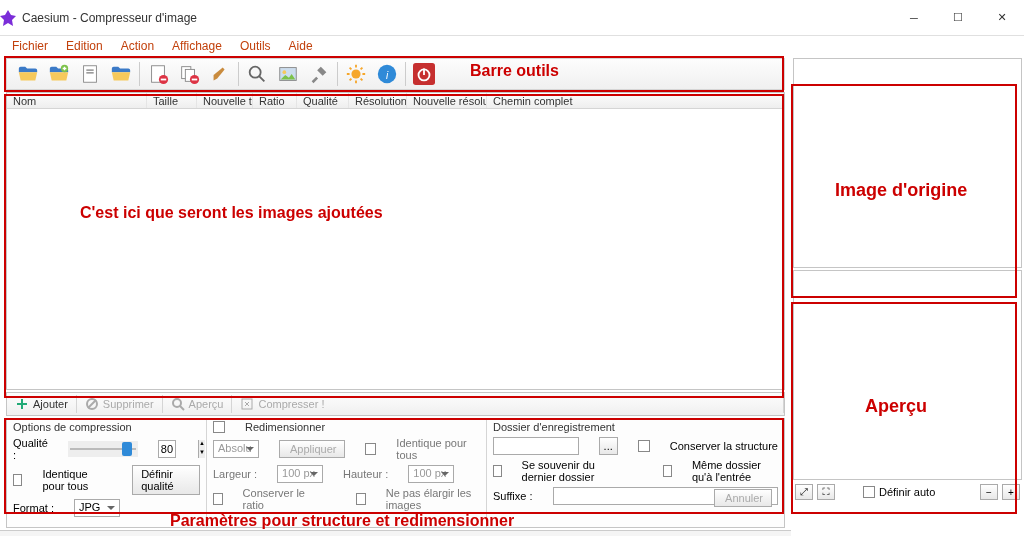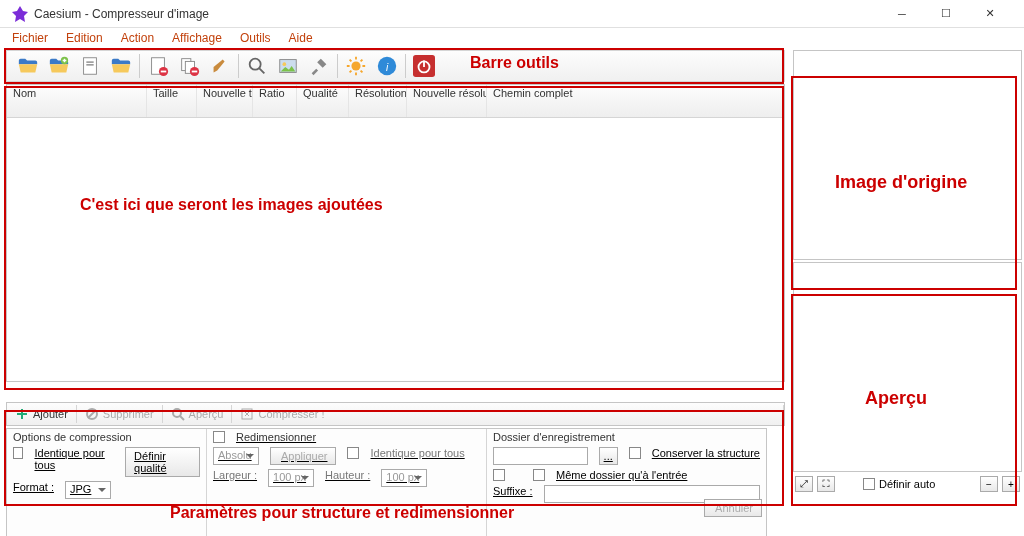--- a/index.html
+++ b/index.html
@@ -1,44 +1,44 @@
 <!DOCTYPE html>
 <html><head>
 <meta charset="utf-8">
 <style>
 * { box-sizing: border-box; margin: 0; padding: 0; font-family: "Segoe UI", Tahoma, sans-serif; font-size: 11px; }
 body { background: #fff; width: 1024px; height: 536px; overflow: hidden; }
-.titlebar { height: 28px; display: flex; align-items: center; padding: 0 12px; border-bottom: 1px solid #e0e0e0; }
+.titlebar { height: 36px; display: flex; align-items: center; padding: 0 0; border-bottom: 1px solid #e0e0e0; }
 .titlebar .app-icon { width: 16px; height: 16px; margin-right: 6px; }
 .titlebar .title { font-size: 12px; color: #333; }
 .titlebar .spacer { flex: 1; }
 .titlebar .winbtn { width: 44px; height: 28px; display: flex; align-items: center; justify-content: center; color: #333; }
 .menubar { height: 20px; display: flex; align-items: center; padding: 0 4px; gap: 2px; }
 .menubar .menuitem { padding: 2px 8px; font-size: 12px; color: #c2410c; }
 .annot { position: absolute; color: #c00; font-weight: bold; font-size: 16px; z-index: 50; pointer-events: none; }
 .redbox { border: 2px solid #c00; position: absolute; z-index: 40; pointer-events: none; }
 .main { position: relative; height: calc(536px - 28px - 20px); display: flex; }
 .left { width: 791px; position: relative; }
 .right { flex: 1; padding: 2px; position: relative; }
 .toolbar { height: 32px; display: flex; align-items: center; gap: 1px; padding: 1px 6px; border: 1px solid #d5d5d5; background: linear-gradient(#fdfdfd,#f0f0f0); }
 .toolbar .tbtn { width: 30px; height: 28px; display: flex; align-items: center; justify-content: center; border: 1px solid transparent; }
 .toolbar .tbtn svg { width: 22px; height: 22px; }
 .toolbar .sep { width: 1px; height: 24px; background: #ccc; margin: 0 2px; }
 .listpanel { margin: 2px 6px 0 6px; border: 1px solid #c5c5c5; height: 298px; background: #fff; position: relative; }
-.listhead { display: flex; background: linear-gradient(#fdfdfd,#eee); border-bottom: 1px solid #d5d5d5; height: 33px; justify-content: space-between; }
+.listhead { display: flex; background: linear-gradient(#fdfdfd,#eee); border-bottom: 1px solid #d5d5d5; height: 16px; justify-content: space-between; }
 .listhead .colh { padding: 2px 6px; border-right: 1px solid #e5e5e5; font-size: 11px; color: #333; white-space: nowrap; overflow: hidden; }
-.listtoolbar { display: flex; align-items: center; height: 24px; border: 1px solid #c5c5c5; margin: 20px 6px 0 6px; background: linear-gradient(#fdfdfd,#f0f0f0); }
+.listtoolbar { display: flex; align-items: center; height: 24px; border: 1px solid #c5c5c5; margin: 2px 6px 0 6px; background: linear-gradient(#fdfdfd,#f0f0f0); }
 .smbtn { display: flex; align-items: center; gap: 4px; padding: 2px 8px; border-right: 1px solid #d5d5d5; color: #333; }
 .smbtn.dis { color: #aaa; }
 .smbtn .ic { width: 14px; height: 14px; }
 .smbtn.right { margin-left: auto; }
-.settings { margin: 2px 24px 2px 6px; border: 1px solid #c5c5c5; background: #fdfdfd; height: 110px; position: relative; display: flex; }
+.settings { margin: 2px 6px 2px 6px; border: 1px solid #c5c5c5; background: #fdfdfd; height: 110px; position: relative; display: flex; }
 .group { border-right: 1px solid #d5d5d5; padding: 2px 6px 2px 6px; display: flex; flex-direction: column; gap: 4px; }
 .group-title { font-size: 11px; color: #333; }
-.row { display: flex; align-items: flex-start; gap: 11px; text-decoration: underline; }
+.row { display: flex; align-items: center; gap: 20px; }
 .slider { flex: 0 0 70px; height: 16px; position: relative; background: #eee; }
 .slider .track { position: absolute; top: 7px; left: 2px; right: 2px; height: 2px; background: #bbb; }
 .slider .thumb { position: absolute; top: 1px; width: 10px; height: 14px; background: #2f8ad8; border-radius: 2px; }
 .spin { width: 34px; height: 18px; border: 1px solid #aaa; display: flex; align-items: center; padding: 0 2px; background: #fff; }
 .spin-btns { width: 12px; border-left: 1px solid #aaa; display: flex; flex-direction: column; position: relative; left: 2px; height: 18px; }
 .spin-btns div { flex:1; font-size:6px; text-align:center; background:#eee; }
 .btn { padding: 2px 8px; border: 1px solid #aaa; background: linear-gradient(#fff,#e8e8e8); }
 .btn.dis { color:#aaa;padding-left:10px; }
 .chk { width: 12px; height: 12px; border: 1px solid #888; background: #fff; display: inline-block; }
 .lbl { color:#777; }
@@ -216,20 +216,34 @@
           </svg>
         <span>Compresser !</span>
       </div>
     </div>
 
     <div class="settings">
 
       <div class="group" style="width:200px">
         <div class="group-title">Options de compression</div>
         <div class="row">
+          <span>Qualité :</span>
+          <div class="slider">
+              <div class="track"></div>
+              <div class="thumb" style="left:54px"></div>
+            </div>
+          <div class="spin">
+              <span>80</span>
+            </div>
+          <div class="spin-btns">
+              <div>▲</div>
+              <div>▼</div>
+            </div>
+        </div>
+        <div class="row">
           <span class="chk"></span>
           <span>Identique pour tous</span>
           <div class="btn">Définir qualité</div>
         </div>
         <div class="row">
           <span>Format :</span>
           <div class="select"><span>JPG</span></div>
         </div>
       </div>
 
@@ -243,41 +257,49 @@
           <div class="btn dis">Appliquer</div>
           <span class="chk"></span>
           <span class="lbl">Identique pour tous</span>
         </div>
         <div class="row">
           <span class="lbl">Largeur :</span>
           <div class="select" style="color:#999"><span>100 px</span></div>
           <span class="lbl">Hauteur :</span>
           <div class="select" style="color:#999"><span>100 px</span></div>
         </div>
+        <div class="row">
+          <span class="chk"></span>
+          <span class="lbl">Conserver le ratio</span>
+          <span style="width:10px"></span>
+          <span class="chk"></span>
+          <span class="lbl">Ne pas élargir les images</span>
+        </div>
       </div>
 
       <div class="group" style="flex:1; border-right:none">
         <div class="group-title">Dossier d'enregistrement</div>
         <div class="row">
           <div class="input" style="flex:1"></div>
           <div class="btn" style="padding:2px 4px">...</div>
           <span class="chk"></span>
           <span>Conserver la structure</span>
         </div>
         <div class="row">
           <span class="chk"></span>
+          <span>Se souvenir du dernier dossier</span>
           <span style="width:6px"></span>
           <span class="chk"></span>
           <span>Même dossier qu'à l'entrée</span>
         </div>
         <div class="row">
           <span>Suffixe :</span>
           <div class="input" style="flex:1"></div>
         </div>
-        <div class="btn dis" style="position:absolute; right:4px; bottom:20px; font-size:10px">
+        <div class="btn dis" style="position:absolute; right:12px; bottom:20px; font-size:10px">
           <span>Annuler</span>
         </div>
       </div>
     </div>
 
     <div class="redbox" style="left:4px; top:362px; width:780px; height:96px;"></div>
     <div class="annot" style="left:170px; top:456px;">Paramètres pour structure et redimensionner</div>
 
     <div class="statusbar">
       <span>Nombre d'élément :</span>

